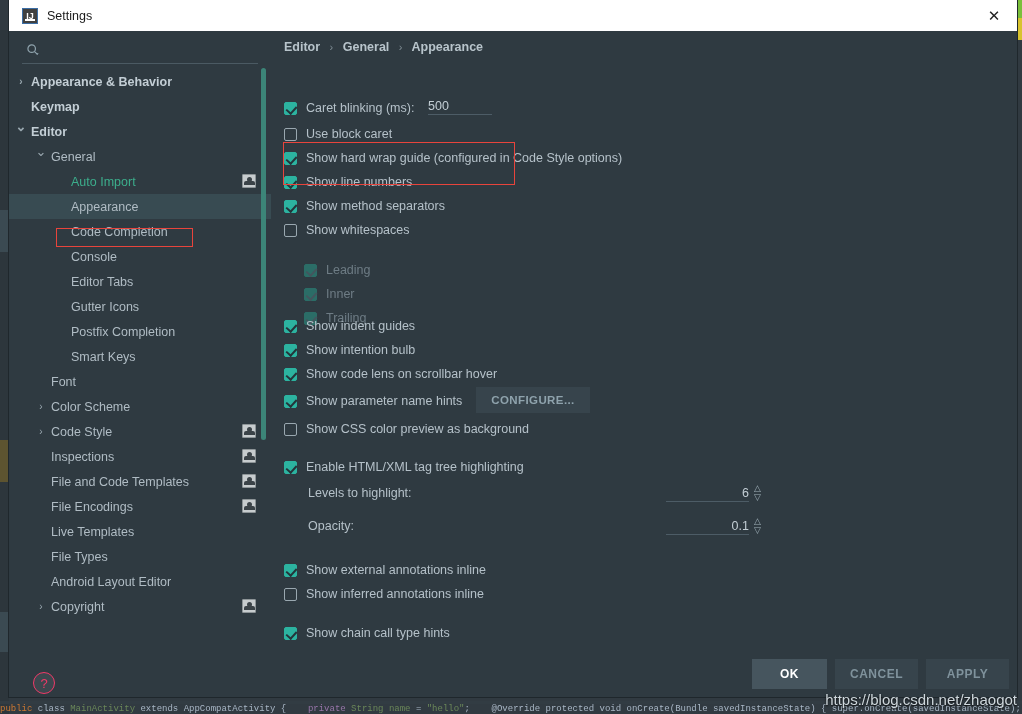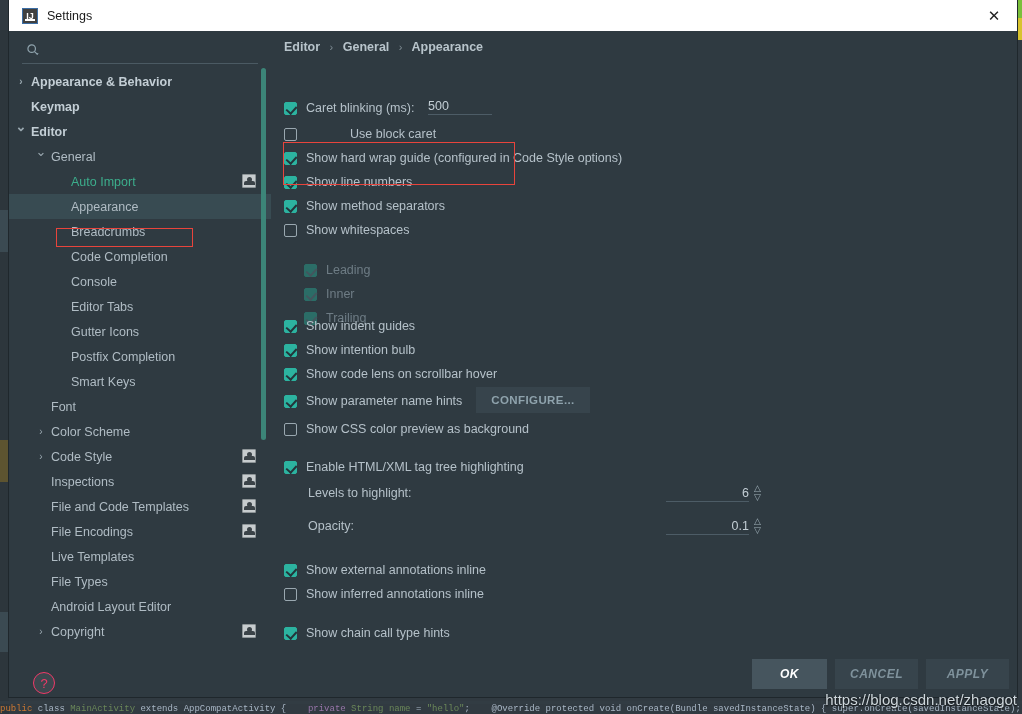--- a/index.html
+++ b/index.html
@@ -139,21 +139,21 @@
   .red-box-main {
     position: absolute; left: 12px; top: 111px; width: 232px; height: 43px;
     border: 1.5px solid #e8443c; pointer-events: none;
   }
 
   
   .btnbar { position: absolute; left: 0; bottom: 0; width: 1008px; height: 46px; }
   .dlg-btn {
     position: absolute; top: 8px; height: 30px; font-size: 12px; font-weight: bold;
     letter-spacing: .5px; display: flex; align-items: center; justify-content: center;
-    cursor: pointer; border: none; font-style: italic;
+    cursor: pointer; border: none;
   }
   .dlg-btn.primary { background: #46555e; color: #ffffff; }
   .dlg-btn.normal { background: #37444c; color: #7f929c; }
 
   .watermark {
     position: absolute; right: 5px; bottom: 6px;
     font-size: 15px; color: #cfd8dd; font-family: "Liberation Sans", sans-serif;
     text-shadow: 0 1px 2px #000;
   }
 </style>
@@ -216,23 +216,20 @@
           <span style="margin-left: 62px;">Auto Import</span>
           <span class="badge-icon">
             <i></i>
             <b></b>
           </span>
         </div>
         <div class="tree-row selected">
           <span style="margin-left: 62px;">Appearance</span>
         </div>
         <div class="tree-row">
-          <span style="margin-left: 62px;">Breadcrumbs</span>
-        </div>
-        <div class="tree-row">
           <span style="margin-left: 62px;">Code Completion</span>
         </div>
         <div class="tree-row">
           <span style="margin-left: 62px;">Console</span>
         </div>
         <div class="tree-row">
           <span style="margin-left: 62px;">Editor Tabs</span>
         </div>
         <div class="tree-row">
           <span style="margin-left: 62px;">Gutter Icons</span>
@@ -316,21 +313,21 @@
 
     <div class="row" style="left:13px; top:67px;">
       <span class="cb on"></span>
       <span>Caret blinking (ms):</span>
     </div>
     <div class="num-field" style="position:absolute; left:157px; top:68px; width:64px; text-align:left;">
       <span>500</span>
       <div class="num-underline" style="width:64px;"></div>
     </div>
 
-    <div class="row" style="left:13px; top:93px;gap:44px;">
+    <div class="row" style="left:13px; top:93px;">
       <span class="cb off"></span>
       <span>Use block caret</span>
     </div>
 
     <div class="row" style="left:13px; top:117px;">
       <span class="cb on"></span>
       <span>Show hard wrap guide (configured in Code Style options)</span>
     </div>
 
     <div class="row" style="left:13px; top:141px;">

